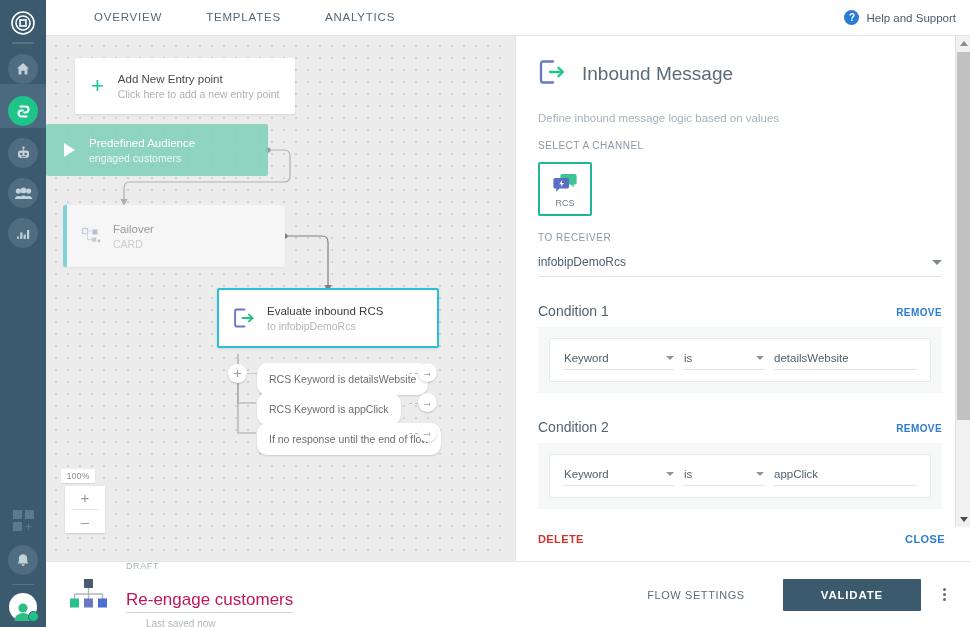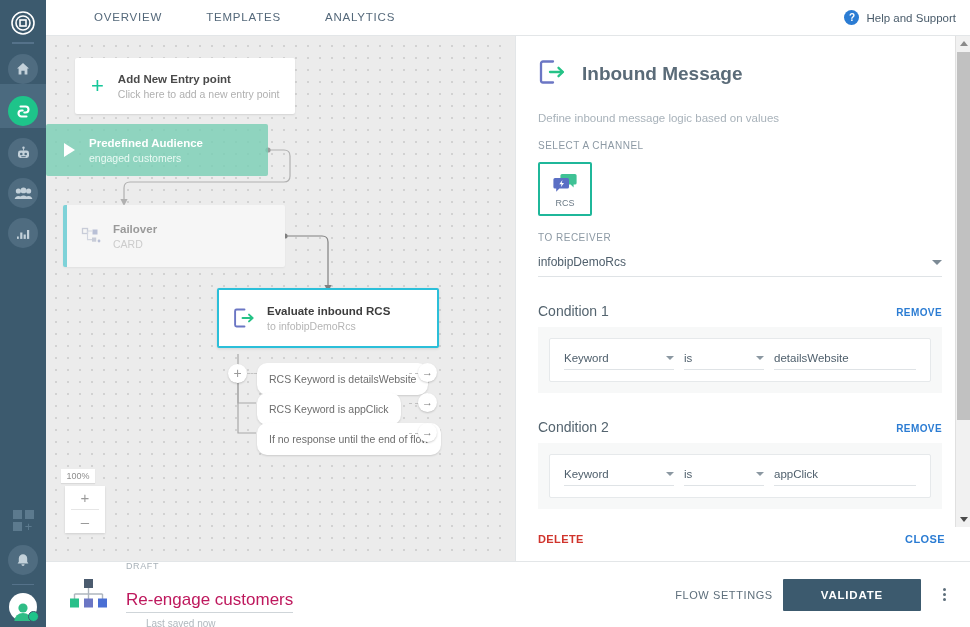--- a/index.html
+++ b/index.html
@@ -78,21 +78,21 @@
     background-size: 12px 12px; background-position: 4px 4px; }
 
   .node { position: absolute; border-radius: 2px; }
 
   .node-entry {
     left: 29px; top: 22px; width: 220px; height: 56px;
     background: #ffffff; box-shadow: 0 1px 2px rgba(0,0,0,.10);
     display: flex; align-items: center; cursor: pointer;
   }
   .plus-green { color: #16c79a; font-size: 22px; font-weight: 300; margin: 0 14px 0 16px; line-height: 1; }
-  .node-title { font-size: 11.5px; font-weight: bold; color: #4a4a4a; }
+  .node-title { font-size: 11.5px; font-weight: normal; color: #4a4a4a; }
   .node-sub { font-size: 10.5px; color: #b0b0b0; margin-top: 3px; }
 
   .node-audience {
     left: 0px; top: 88px; width: 222px; height: 52px;
     background: rgba(122, 206, 180, .82); display: flex; align-items: center; cursor: pointer;
   }
   .play-tri {
     width: 0; height: 0; border-left: 11px solid #ffffff;
     border-top: 7px solid transparent; border-bottom: 7px solid transparent;
     margin: 0 14px 0 18px;
@@ -149,21 +149,21 @@
     font-size: 15px; cursor: pointer; }
   .zoom-div { height: 1px; background: #e6e6e6; margin: 0 6px; }
 
   
   .panel {
     position: absolute; left: 515px; top: 36px; width: 455px; height: 525px;
     background: #ffffff; border-left: 1px solid #e3e6e8; overflow: hidden;
   }
   .panel-inner { padding: 22px 28px 0 22px; }
   .panel-head { display: flex; align-items: center; }
-  .panel-title { font-size: 19px; color: #5a6b78; margin-left: 16px; font-weight: bold; }
+  .panel-title { font-size: 19px; color: #5a6b78; margin-left: 16px; font-weight: normal; }
   .panel-desc { font-size: 11.5px; color: #a8b2ba; margin-top: 22px; }
   .field-label {
     font-size: 10px; letter-spacing: .5px; color: #8c99a4; margin-top: 16px;
   }
   .chip-rcs {
     width: 54px; height: 54px; border: 2px solid #1fb79a; border-radius: 2px;
     margin-top: 11px; display: flex; flex-direction: column;
     align-items: center; justify-content: center; cursor: pointer;
   }
   .chip-rcs span { font-size: 9px; color: #6b7a86; margin-top: 3px; }
@@ -219,21 +219,21 @@
     position: absolute; left: 46px; bottom: 0; width: 924px; height: 66px;
     background: #ffffff; border-top: 1px solid #e3e6e8;
     display: flex; align-items: center; padding: 0 18px 0 22px;
   }
   .flow-meta { margin-left: 18px; }
   .flow-draft { font-size: 9px; letter-spacing: .6px; color: #a9b2b9; }
   .flow-name { font-size: 17px; color: #be185d; border-bottom: 1px solid #cfd5d9;
     display: inline-block; padding-bottom: 2px; margin-top: 19px; cursor: text; }
   .flow-saved { font-size: 10px; color: #b0b8be; margin-top: 5px; padding-left: 20px; }
   .bb-right { margin-left: auto; display: flex; align-items: center; }
-  .flow-settings { font-size: 11px; letter-spacing: .6px; color: #5d6e7b; cursor: pointer; margin-right: 10px; }
+  .flow-settings { font-size: 11px; letter-spacing: .6px; color: #5d6e7b; cursor: pointer; margin-right: 38px; }
   .validate-btn {
     background: #3c5a6e; color: #ffffff; font-size: 11.5px; letter-spacing: .8px;
     font-weight: bold; padding: 10px 38px; border: none; cursor: pointer; border-radius: 1px;
   }
   .kebab { margin-left: 22px; margin-right: 6px; display: flex; flex-direction: column;
     gap: 2px; cursor: pointer; }
   .kebab i { width: 3px; height: 3px; background: #5d6e7b; border-radius: 50%; display: block; }
 </style>
 </head>
 <body>

